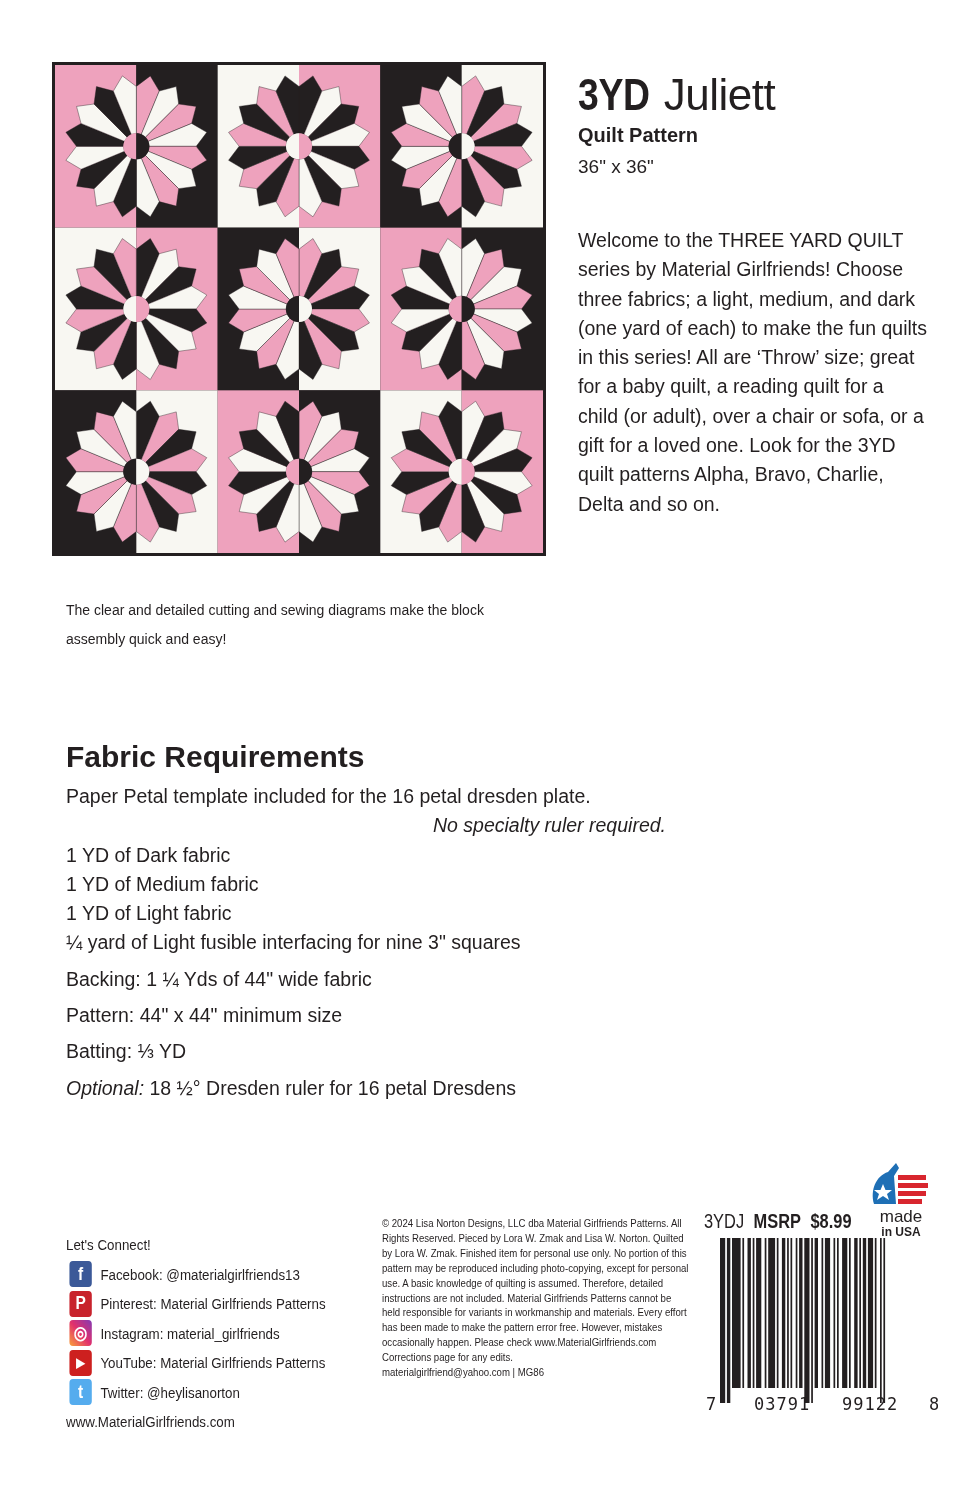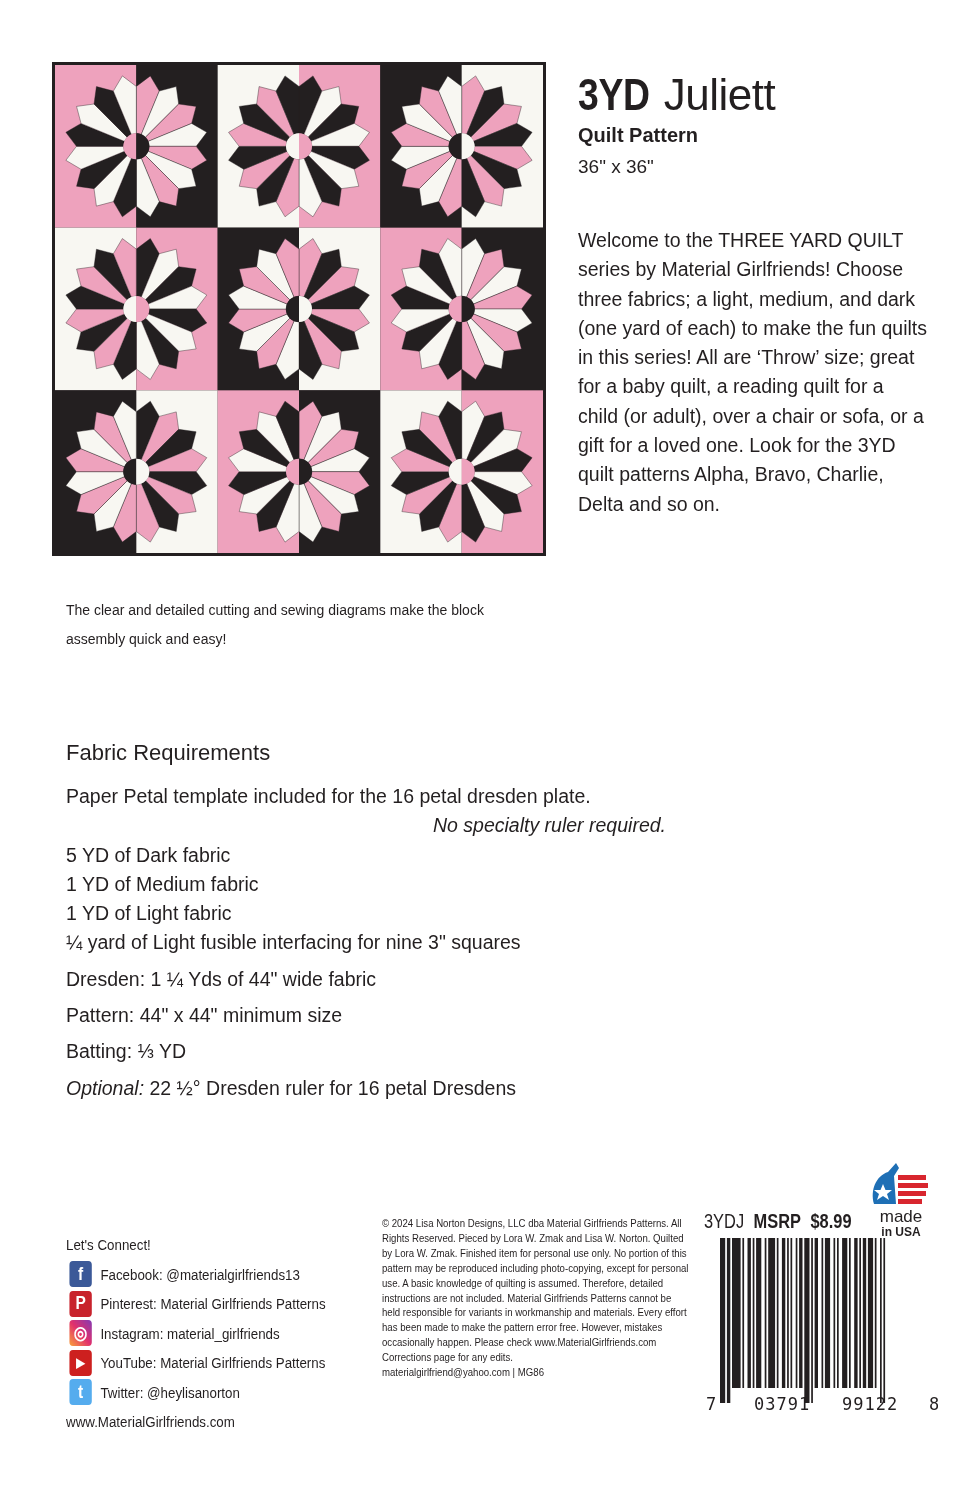--- a/index.html
+++ b/index.html
@@ -7,21 +7,21 @@
   .abs{position:absolute;}
   #quilt{left:52px;top:62px;width:494px;height:494px;border:3px solid #231f20;box-sizing:border-box;background:#231f20;}
   #quilt svg{display:block;width:100%;height:100%;}
   .title{left:578px;top:70px;font-size:44px;line-height:50px;white-space:nowrap;letter-spacing:-0.5px;}
   .title .b{font-weight:700;font-family:"Liberation Sans",sans-serif;transform:scaleX(0.85);display:inline-block;transform-origin:left;margin-right:-10px;}
   .title .r{font-weight:400;text-align:center;}
   .subtitle{left:578px;top:124px;font-size:20px;font-weight:700;}
   .size{left:578px;top:156px;font-size:19px;}
   .intro{left:578px;top:214px;width:350px;font-size:19.5px;line-height:29.3px;margin-top:12px;}
   .diag{left:66px;top:596px;width:450px;font-size:14px;line-height:29.3px;}
-  .fr-h{left:66px;top:740px;font-size:22px;font-weight:400;}
+  .fr-h{left:66px;top:740px;font-size:30px;font-weight:700;}
   .fr{left:66px;top:782px;width:600px;font-size:19.5px;line-height:29.3px;}
   .fr .line{white-space:nowrap;}
   .fr .bold{font-weight:400;}
   .fr .it{font-style:italic;text-align:right;}
   .fr .gap{margin-top:7px;}
   .connect{left:66px;top:1230px;font-size:15.5px;line-height:29.5px;transform:scaleX(0.86);transform-origin:left top;}
   .connect .row{display:flex;align-items:center;height:29.5px;}
   .sicon{width:26px;height:26px;border-radius:4px;margin-right:10px;margin-left:4px;display:flex;align-items:center;justify-content:center;color:#fff;font-weight:700;font-size:18px;flex:none;}
   .legal{left:382px;top:1216px;width:360px;font-size:11.2px;line-height:14.9px;transform:scaleX(0.86);transform-origin:left top;}
   .msrp{left:704px;top:1210px;font-size:20px;white-space:nowrap;transform:scaleX(0.82);transform-origin:left top;}
@@ -240,28 +240,28 @@
 <div class="abs subtitle">Quilt Pattern</div>
 <div class="abs size">36" x 36"</div>
 
 <div class="abs intro">Welcome to the THREE YARD QUILT series by Material Girlfriends! Choose three fabrics; a light, medium, and dark (one yard of each) to make the fun quilts in this series! All are ‘Throw’ size; great for a baby quilt, a reading quilt for a child (or adult), over a chair or sofa, or a gift for a loved one. Look for the 3YD quilt patterns Alpha, Bravo, Charlie, Delta and so on.</div>
 <div class="abs diag">The clear and detailed cutting and sewing diagrams make the block assembly quick and easy!</div>
 
 <div class="abs fr-h">Fabric Requirements</div>
 <div class="abs fr">
   <div class="line bold">Paper Petal template included for the 16 petal dresden plate.</div>
   <div class="line it">No specialty ruler required.</div>
-  <div class="line">5 YD of Dark fabric</div>
+  <div class="line">1 YD of Dark fabric</div>
   <div class="line">1 YD of Medium fabric</div>
   <div class="line">1 YD of Light fabric</div>
   <div class="line">¼ yard of Light fusible interfacing for nine 3" squares</div>
-  <div class="line gap"><span class="bold">Dresden:</span><span> 1 ¼ Yds of 44" wide fabric</span></div>
+  <div class="line gap"><span class="bold">Backing:</span><span> 1 ¼ Yds of 44" wide fabric</span></div>
   <div class="line gap"><span class="bold">Pattern:</span><span> 44" x 44" minimum size</span></div>
   <div class="line gap"><span class="bold">Batting:</span><span> ⅓ YD</span></div>
-  <div class="line gap"><span class="it">Optional:</span><span> 22 ½° Dresden ruler for 16 petal Dresdens</span></div>
+  <div class="line gap"><span class="it">Optional:</span><span> 18 ½° Dresden ruler for 16 petal Dresdens</span></div>
 </div>
 
 <div class="abs connect">
   <div class="row">Let's Connect!</div>
   <div class="row">
       <span class="sicon" style="background:#3b5998">
         <span>f</span>
       </span>
       <span>Facebook: @materialgirlfriends13</span>
     </div>

